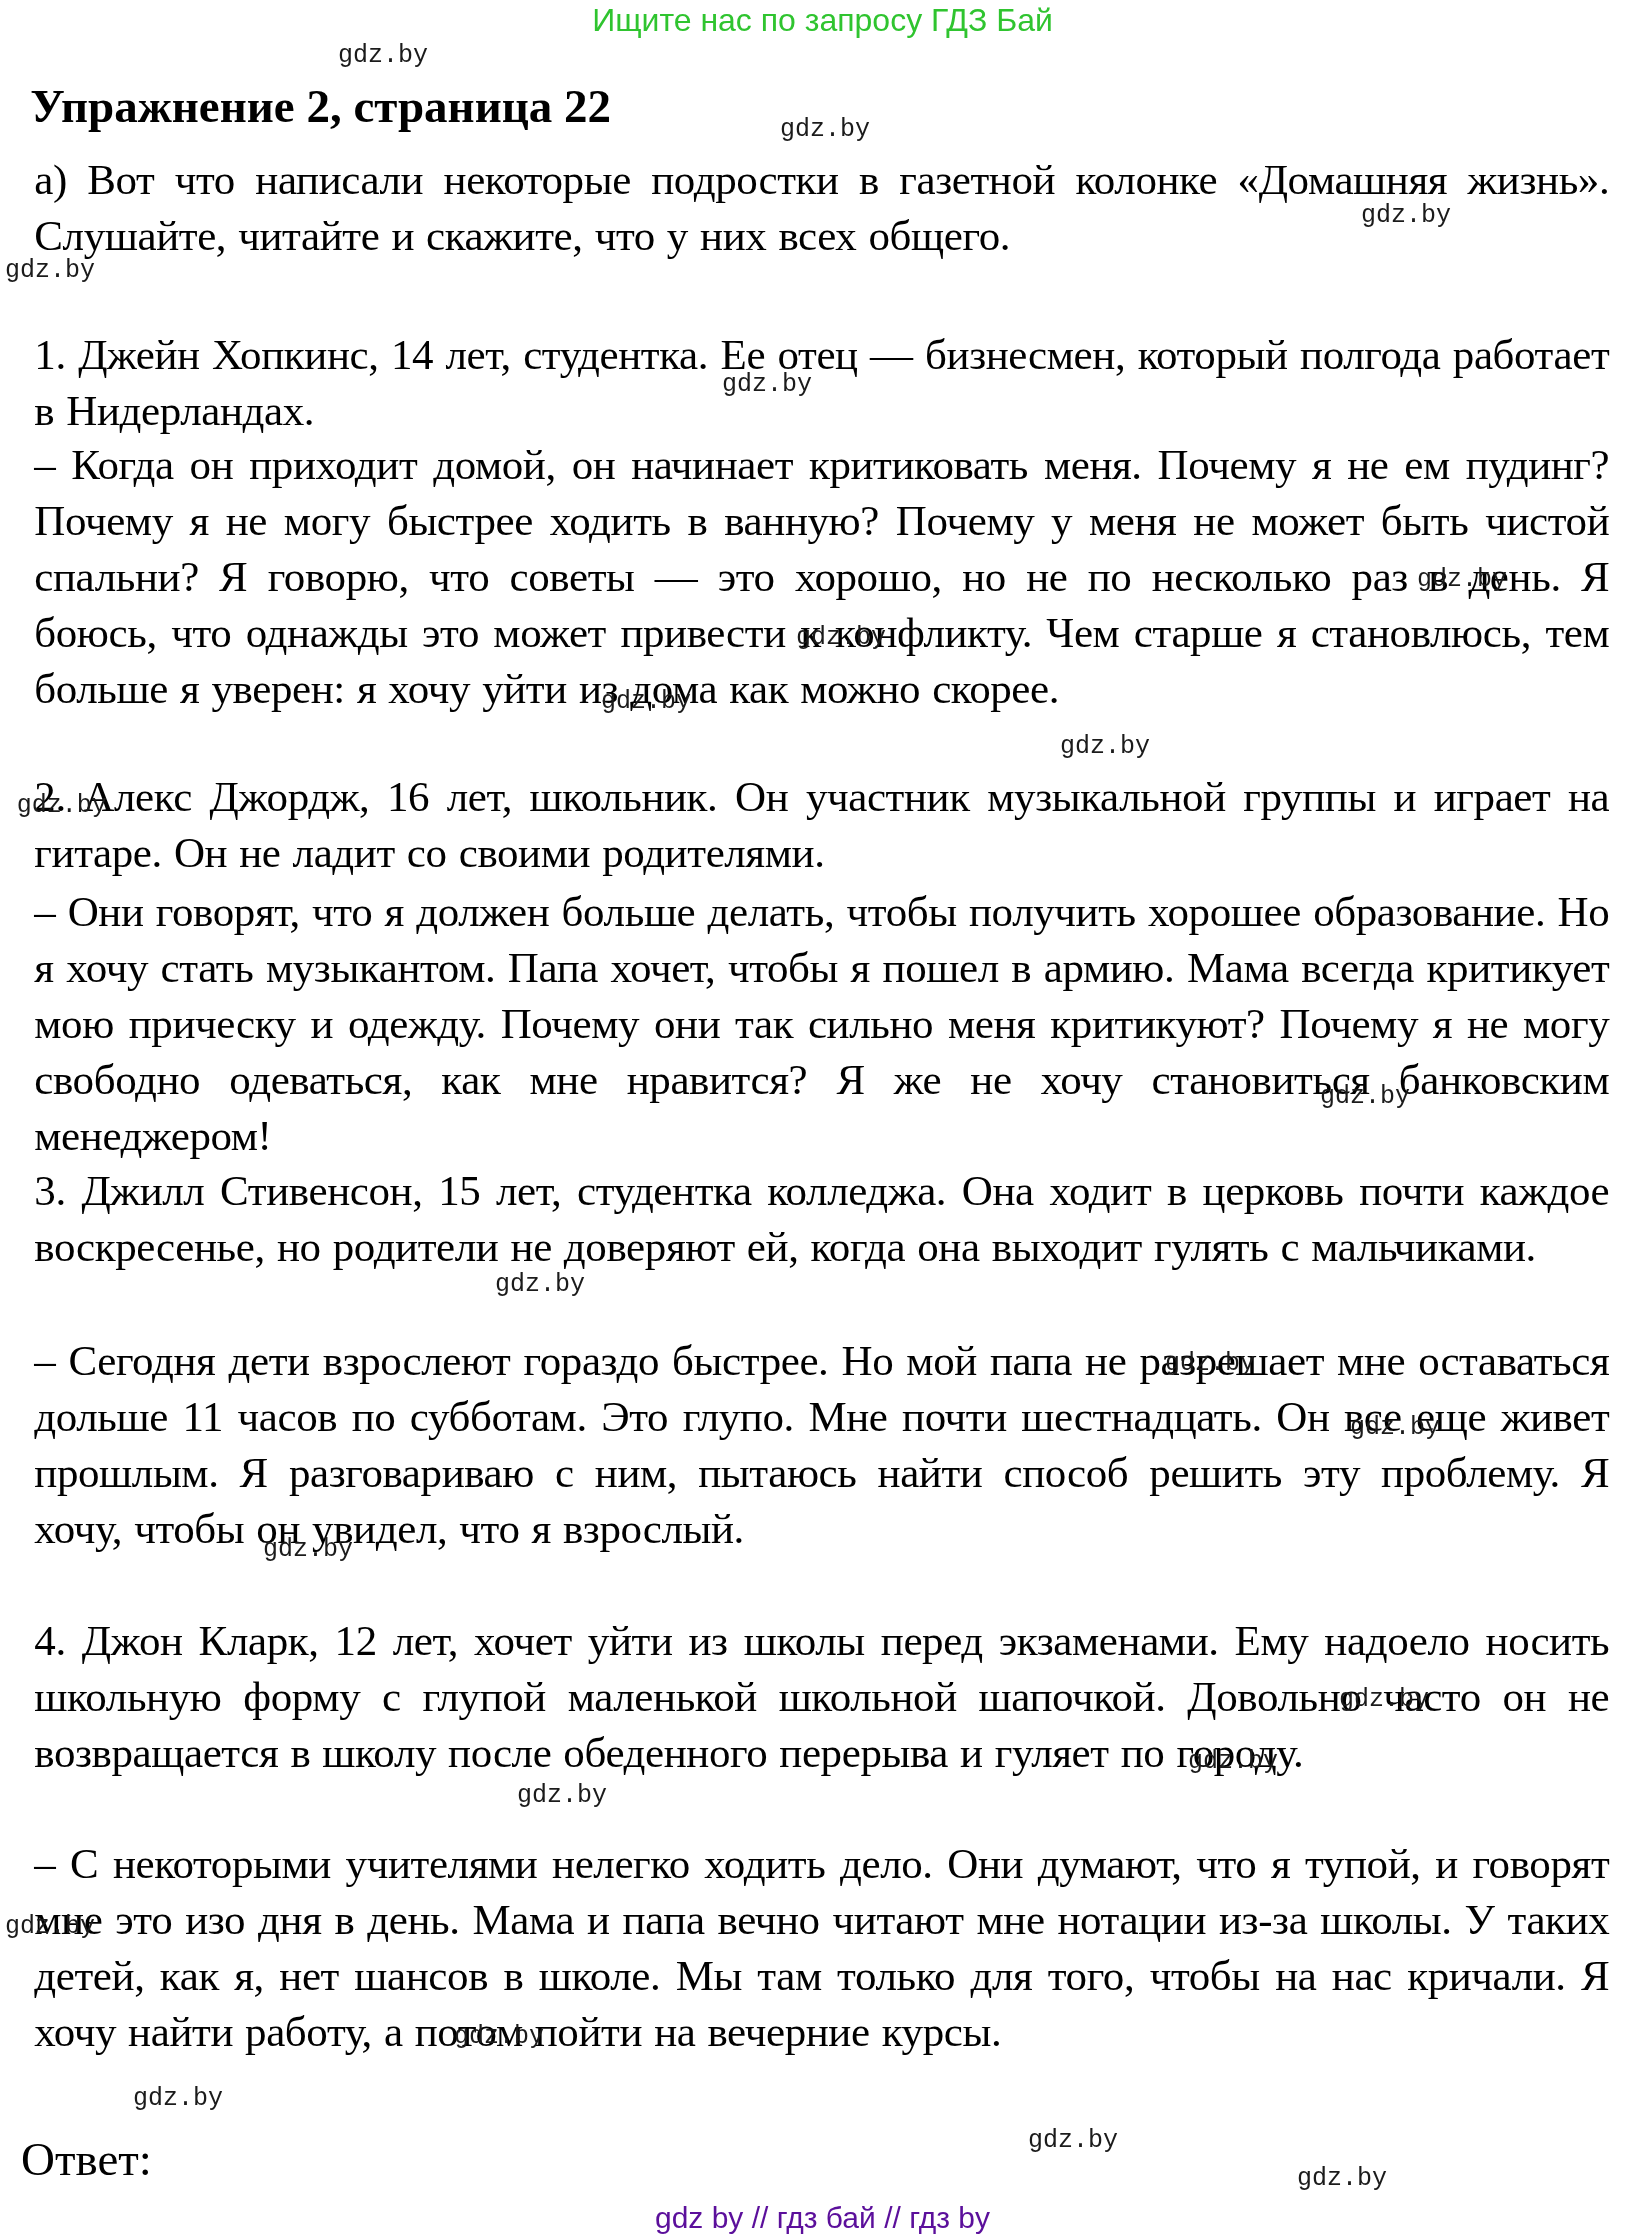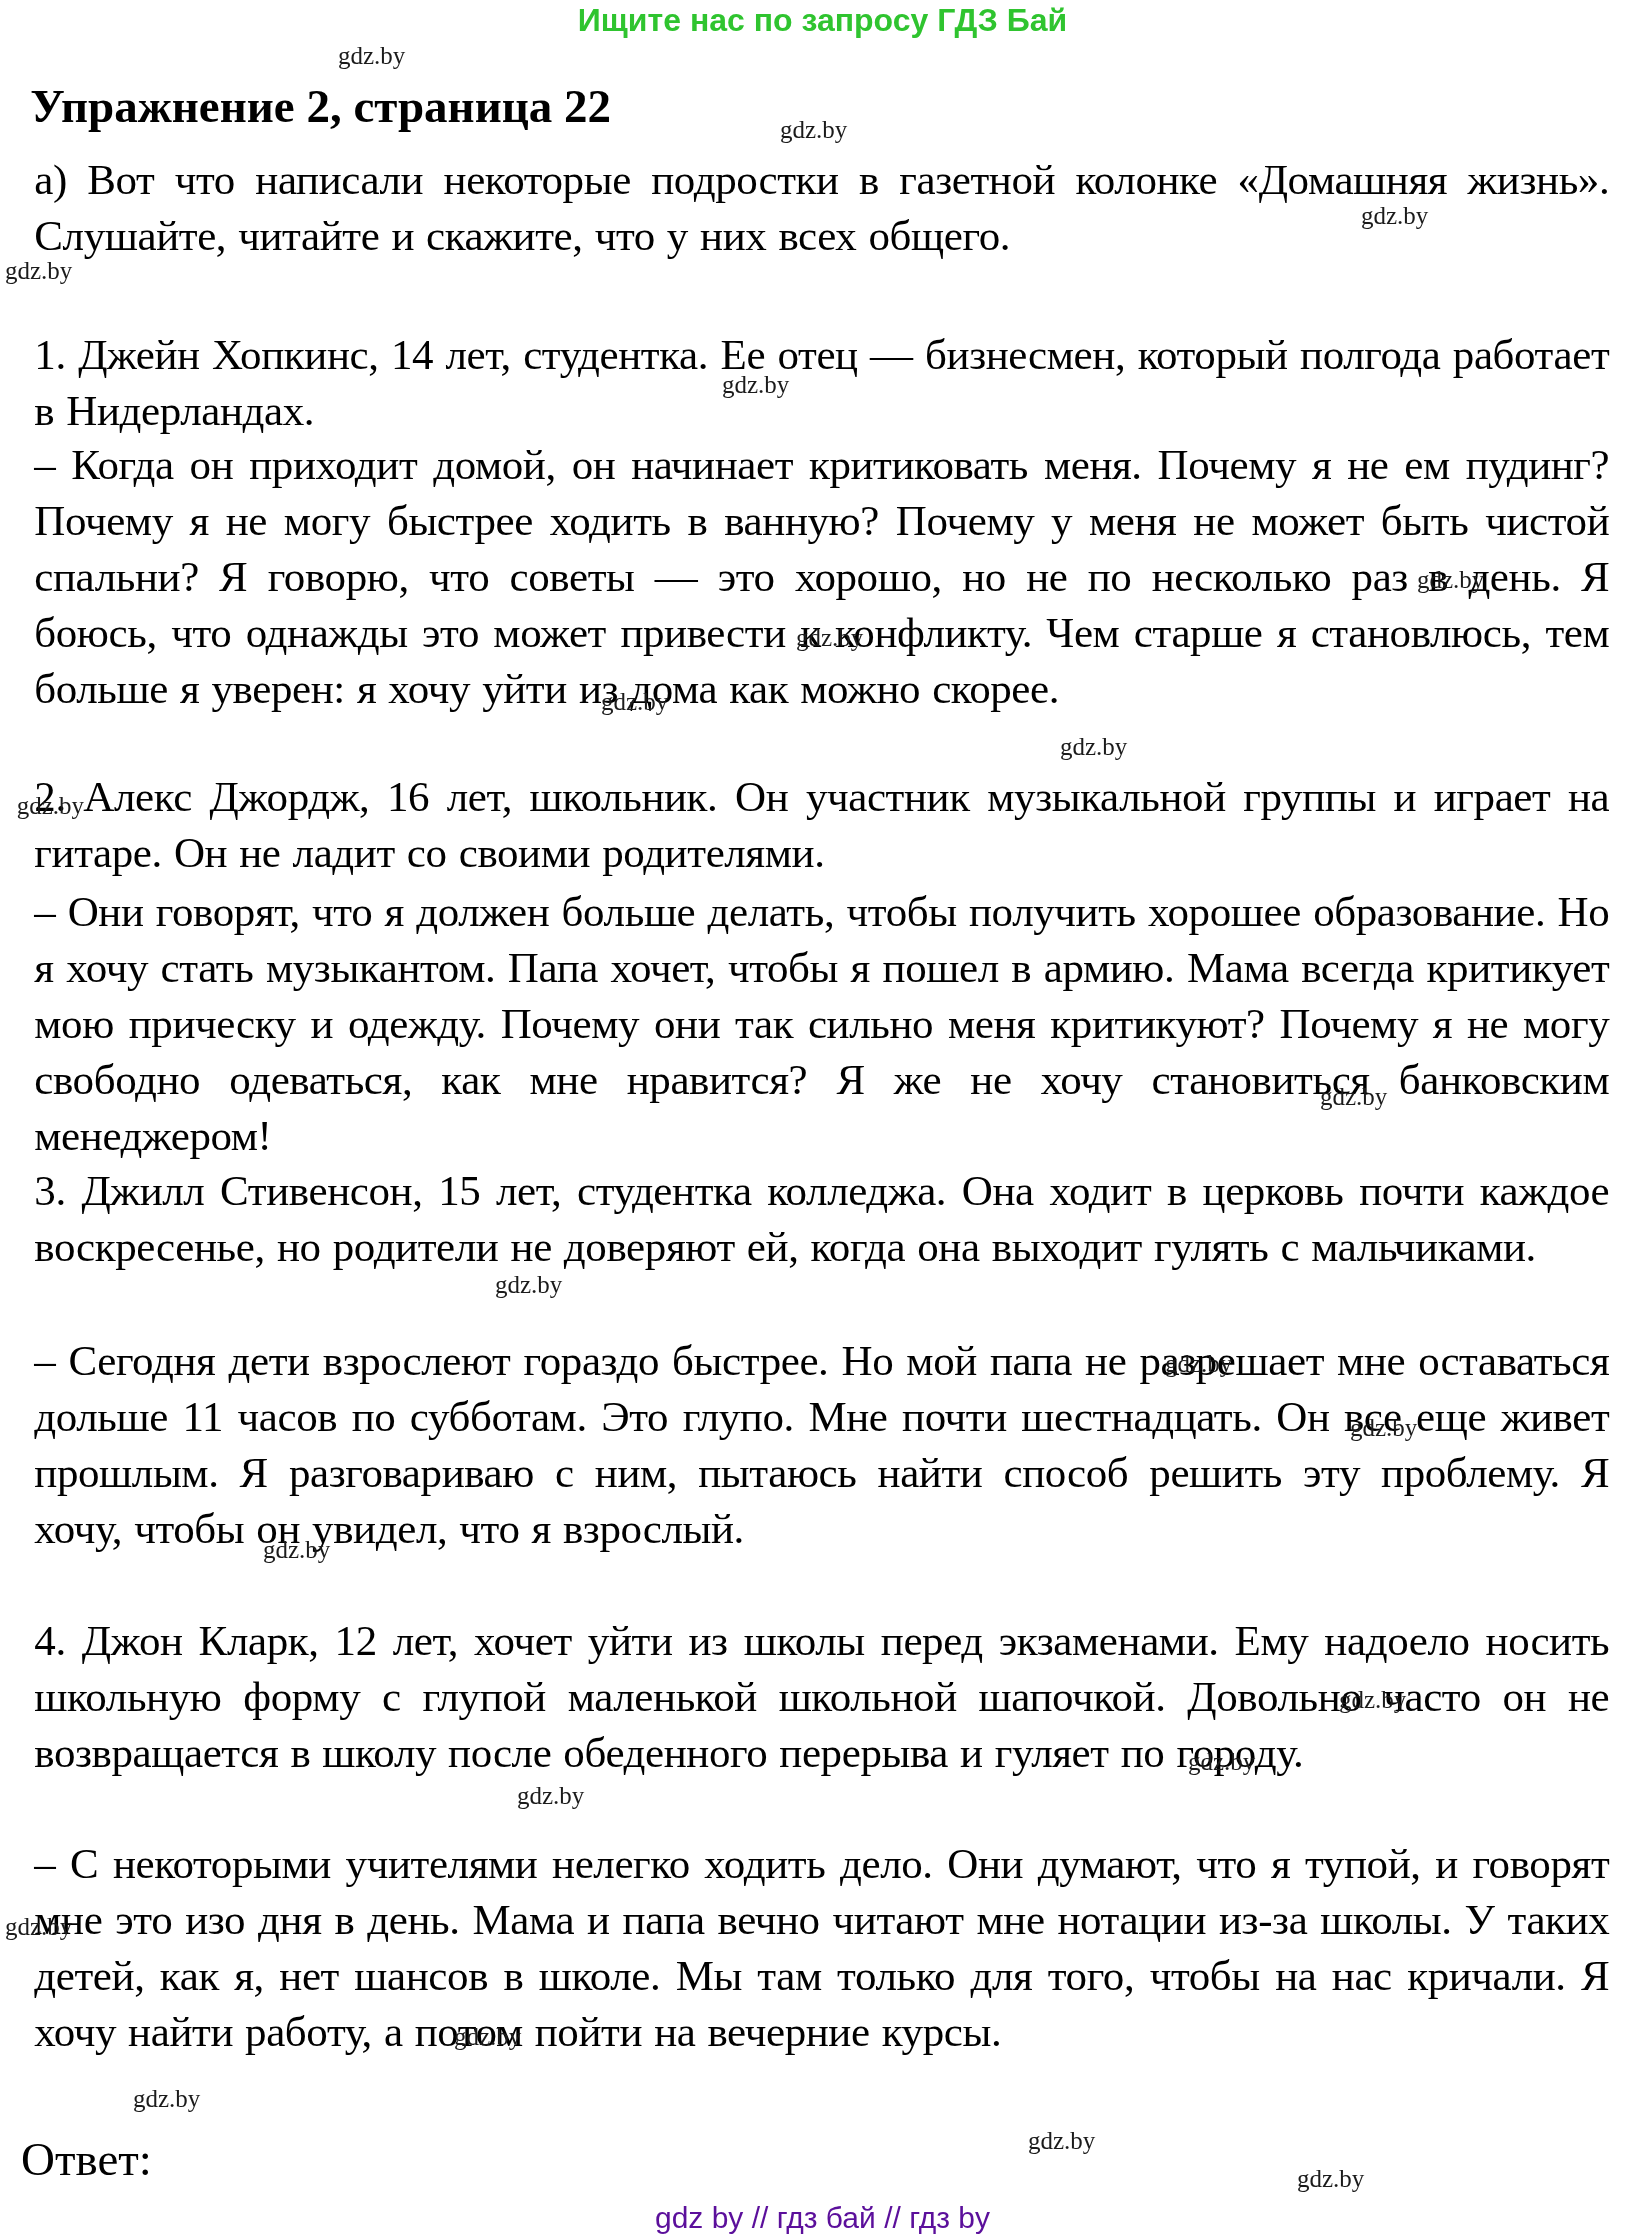--- a/index.html
+++ b/index.html
@@ -13,21 +13,21 @@
     color: #000000;
   }
   .banner {
     position: absolute;
     top: 1.7px;
     left: 0;
     width: 1645px;
     text-align: center;
     font-family: "Liberation Sans", "DejaVu Sans", sans-serif;
     font-size: 32px;
-    font-weight: 700;
+    font-weight: 400;
     color: #2fc42f;
     white-space: nowrap;
   }
   .title {
     position: absolute;
     top: 69px;
     left: 18.3px;
     margin: 12px;
     font-size: 47px;
     font-weight: 700;
@@ -61,21 +61,21 @@
     text-align: center;
     font-family: "Liberation Sans", "DejaVu Sans", sans-serif;
     font-size: 30px;
     color: #5b0f9b;
     text-decoration: none;
     white-space: nowrap;
     cursor: pointer;
   }
   .wm {
     position: absolute;
-    font-family: Liberation Serif, serif;
+    font-family: Liberation Mono, monospace;
     font-size: 25px;
     line-height: 1;
     color: #1b1b1b;
     white-space: nowrap;
   }
 </style>
 </head>
 <body>
 
 <div class="banner" style="color: rgb(47, 196, 47);">Ищите нас по запросу ГДЗ Бай</div>

